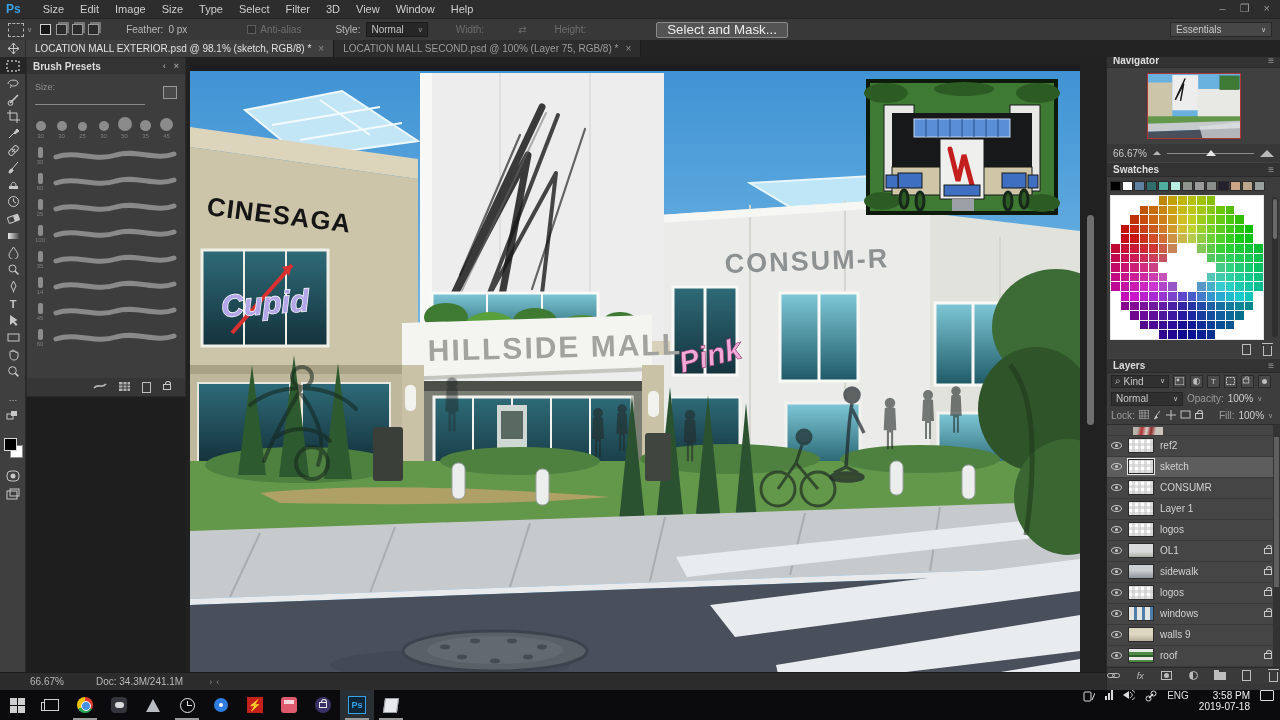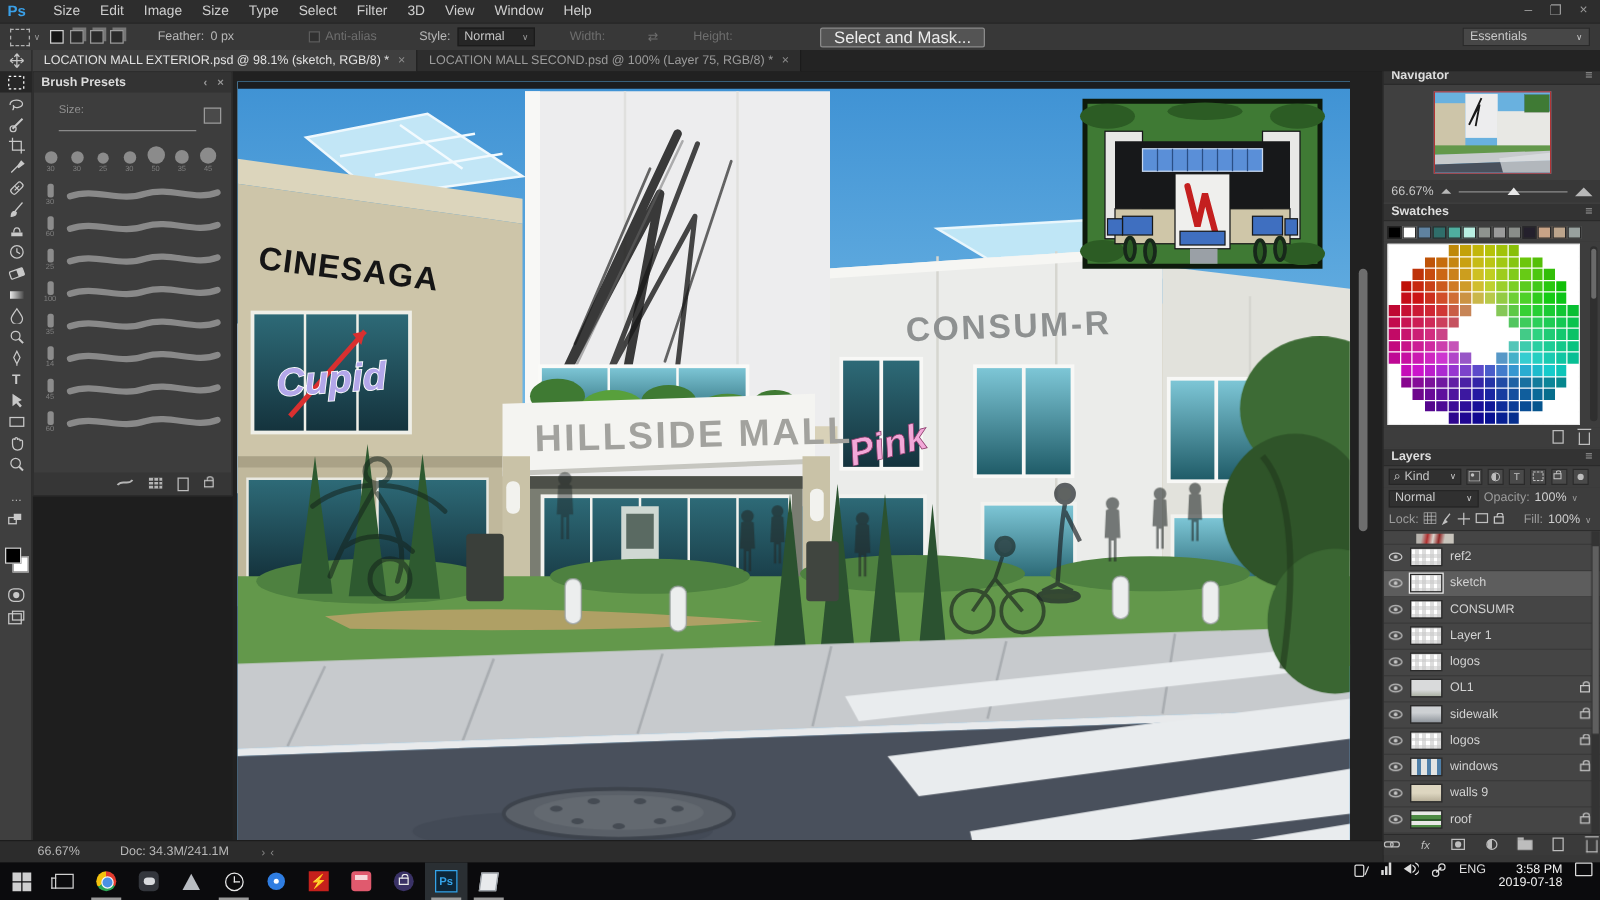--- a/index.html
+++ b/index.html
@@ -50,21 +50,21 @@
     border:1px solid #8a8a8a;}
   .tool-extra{position:absolute;left:0;width:26px;height:16px;display:flex;align-items:center;
     justify-content:center;color:#c2c2c2;font-size:9px;}
   
   #brush-panel{position:absolute;left:26px;top:57px;width:160px;height:340px;background:#3d3d3d;
     border:1px solid #2a2a2a;z-index:20;}
   #brush-header{height:16px;background:#333;display:flex;align-items:center;
     justify-content:space-between;padding:0 6px;color:#dcdcdc;font-size:10px;font-weight:bold;}
   #brush-header .hdr-icons{color:#9a9a9a;font-size:9px;display:flex;gap:8px;}
   #brush-size-row{display:flex;justify-content:space-between;align-items:flex-start;
-    padding:8px 8px 2px 20px;color:#909090;font-size:9px;}
+    padding:8px 8px 2px 8px;color:#909090;font-size:9px;}
   #size-slider{width:110px;height:1px;background:#8a8a8a;margin-top:12px;}
   #preset-toggle{width:14px;height:13px;border:1px solid #9a9a9a;background:#4a4a4a;margin-top:4px;}
   #tip-row{display:flex;gap:6px;align-items:flex-end;padding:10px 6px 2px 6px;opacity:.8;}
   .tip{display:flex;flex-direction:column;align-items:center;gap:2px;width:15px;}
   .tip .dot{background:#9f9f9f;border-radius:50%;}
   .tip .num{font-size:6px;color:#8e8e8e;}
   #stroke-list{padding:2px 4px;opacity:.85;}
   .stroke-row{display:flex;align-items:center;height:26px;gap:3px;}
   .stroke-row .mini{width:18px;display:flex;flex-direction:column;align-items:center;gap:1px;}
   .stroke-row .mini .dab{width:5px;height:11px;background:#9a9a9a;border-radius:2px;}

